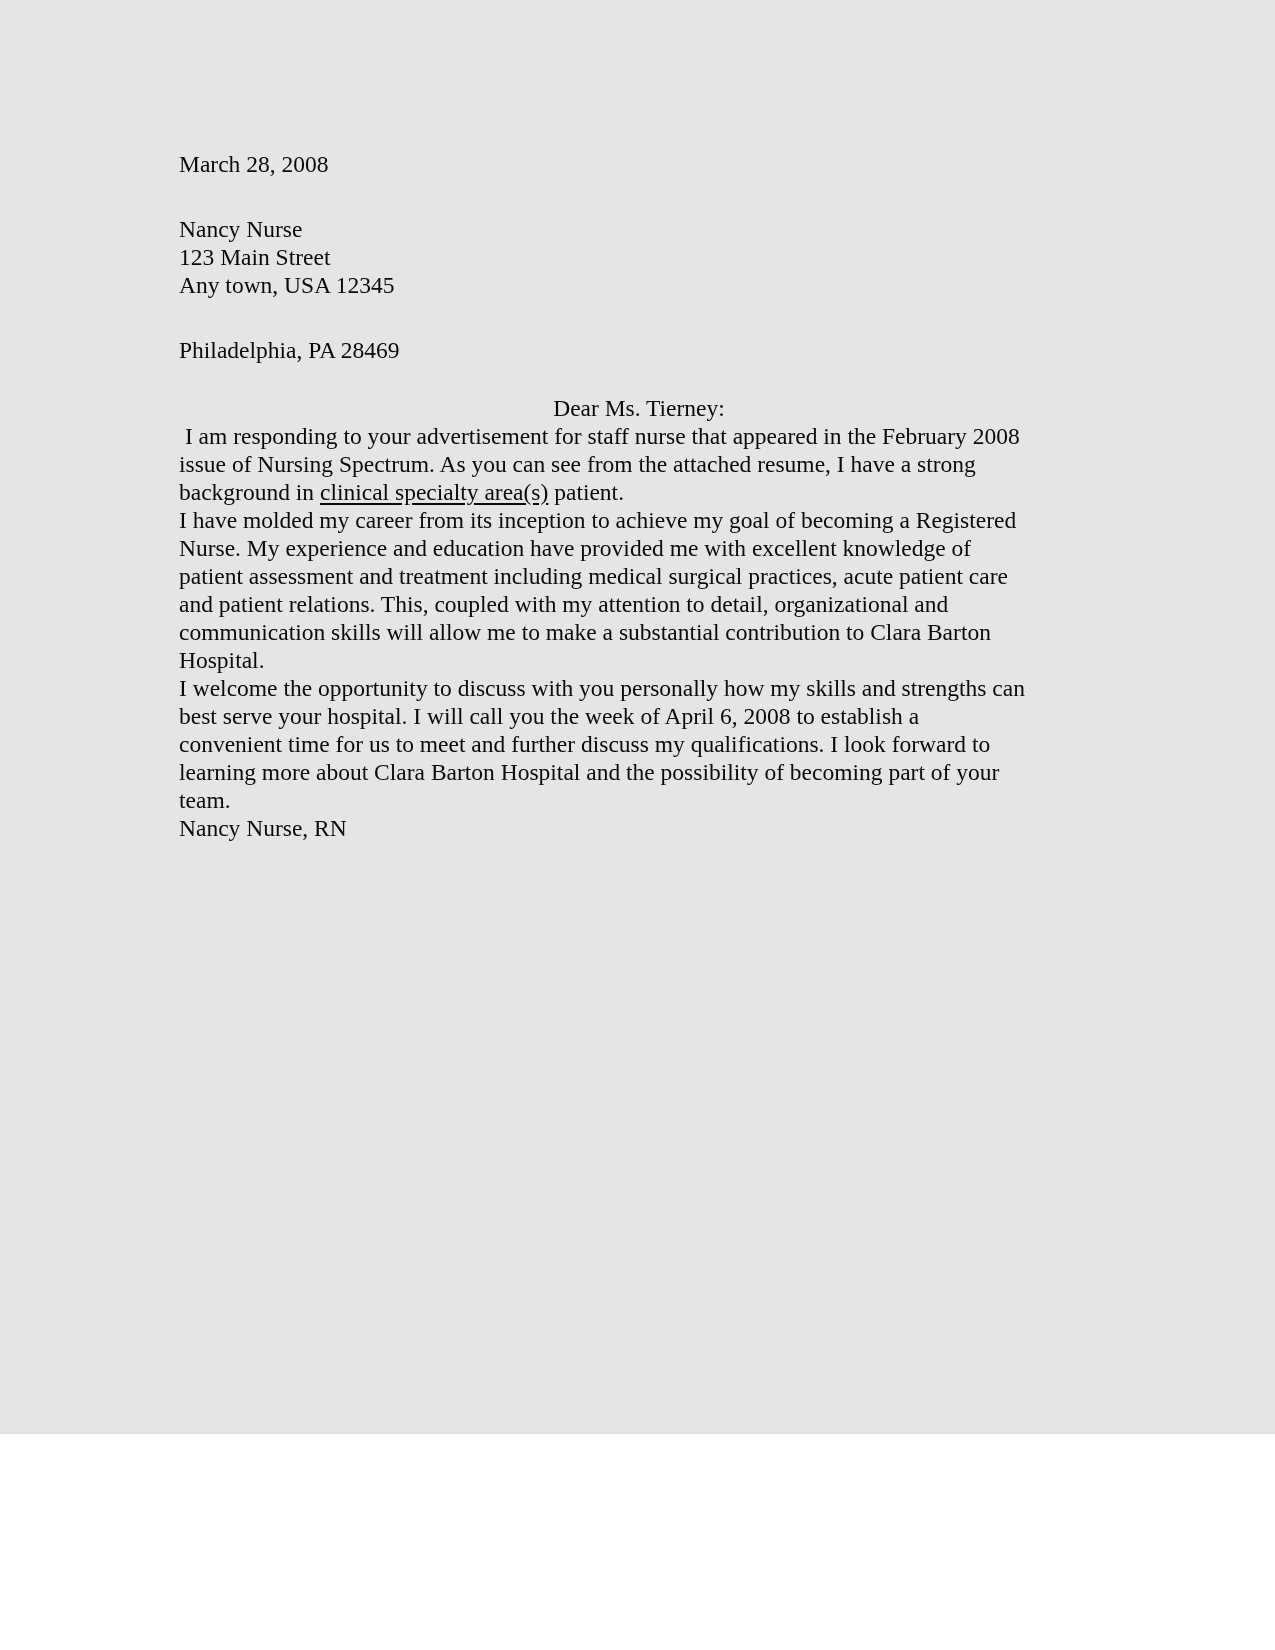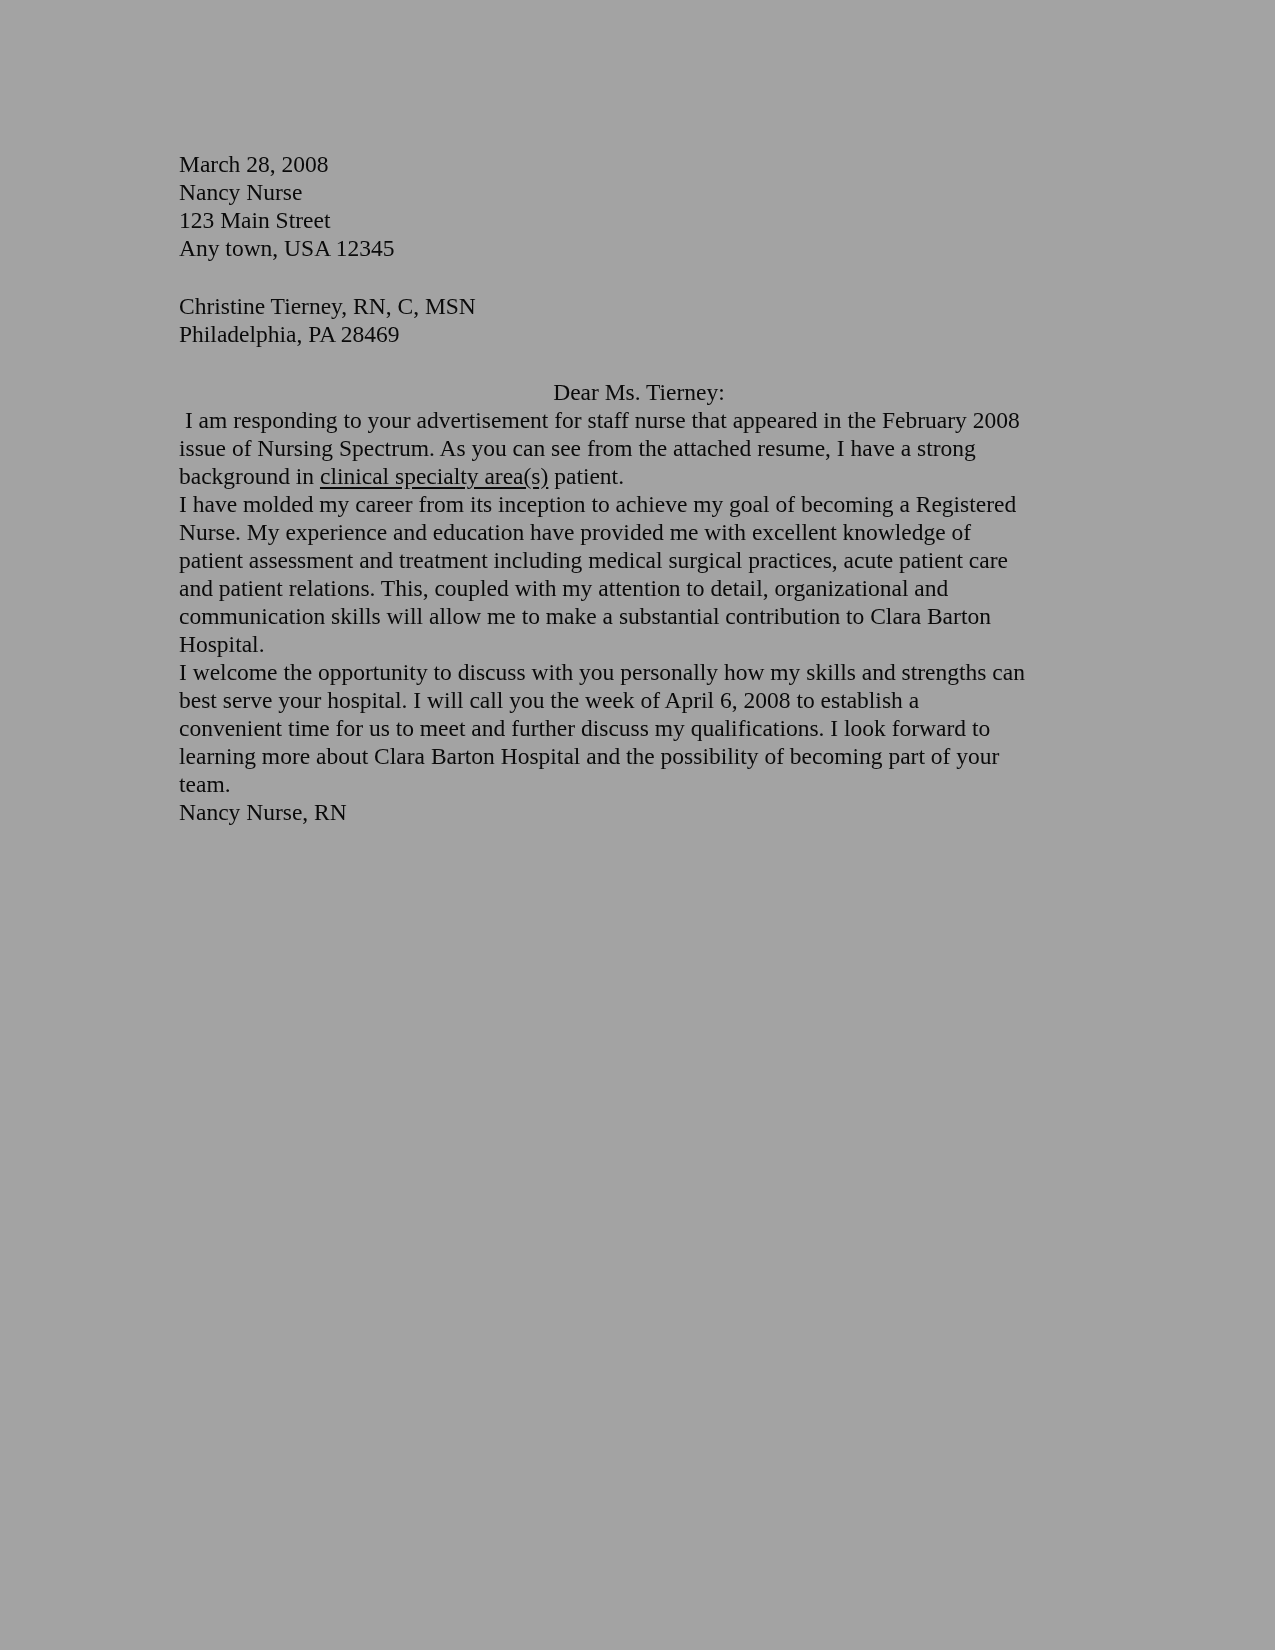--- a/index.html
+++ b/index.html
@@ -10,64 +10,63 @@
   body {
     width: 1275px;
     height: 1650px;
     position: relative;
     font-family: "Liberation Serif", "DejaVu Serif", serif;
   }
   .page {
     position: absolute;
     top: 0; left: 0;
     width: 1275px;
-    height: 1650px;
-    background: #a3a3a3;
+    height: 1434px;
+    background: #e5e5e5;
     overflow: hidden;
   }
   .letter {
     position: absolute;
     left: 179px;
     top: 150px;
     width: 920px;
     color: #0a0a0a;
     font-size: 23.5px;
     line-height: 28px;
     font-weight: 400;
   }
   .letter p, .letter div.line, .letter .block div {
     margin: 0;
     padding: 0;
   }
   .para, .pre {
     white-space: pre-wrap;
   }
   .date        { margin-bottom: 31px; }
-  .block-gap   { margin-bottom: 30px; }
+  .block-gap   { margin-bottom: 30px; margin-top: 37px; }
   .salutation  { margin-bottom: 31px; text-align: center; }
   .para-gap    { margin-bottom: 32px; }
   .closing     { margin-top: 69px; margin-bottom: 60px; }
   .u { text-decoration: underline; text-underline-offset: 3px; text-align: center; }
 </style>
 </head>
 <body>
 
 <div class="page">
   <div class="letter">
 
     <div class="line date">March 28, 2008</div>
 
     <div class="block block-gap">
       <div>Nancy Nurse</div>
       <div>123 Main Street</div>
       <div>Any town, USA 12345</div>
     </div>
 
     <div class="block block-gap">
-      <div>Christine Tierney, RN, C, MSN</div>
       <div>Philadelphia, PA 28469</div>
     </div>
 
     <p class="salutation">Dear Ms. Tierney:</p>
 
     <p class="para para-gap"><span class="pre"> I am responding to your advertisement for staff nurse that appeared in the February 2008
 issue of Nursing Spectrum. As you can see from the attached resume, I have a strong
 background in </span><span class="u">clinical specialty area(s)</span><span class="pre"> patient.</span></p>
 
     <p class="para para-gap">I have molded my career from its inception to achieve my goal of becoming a Registered

